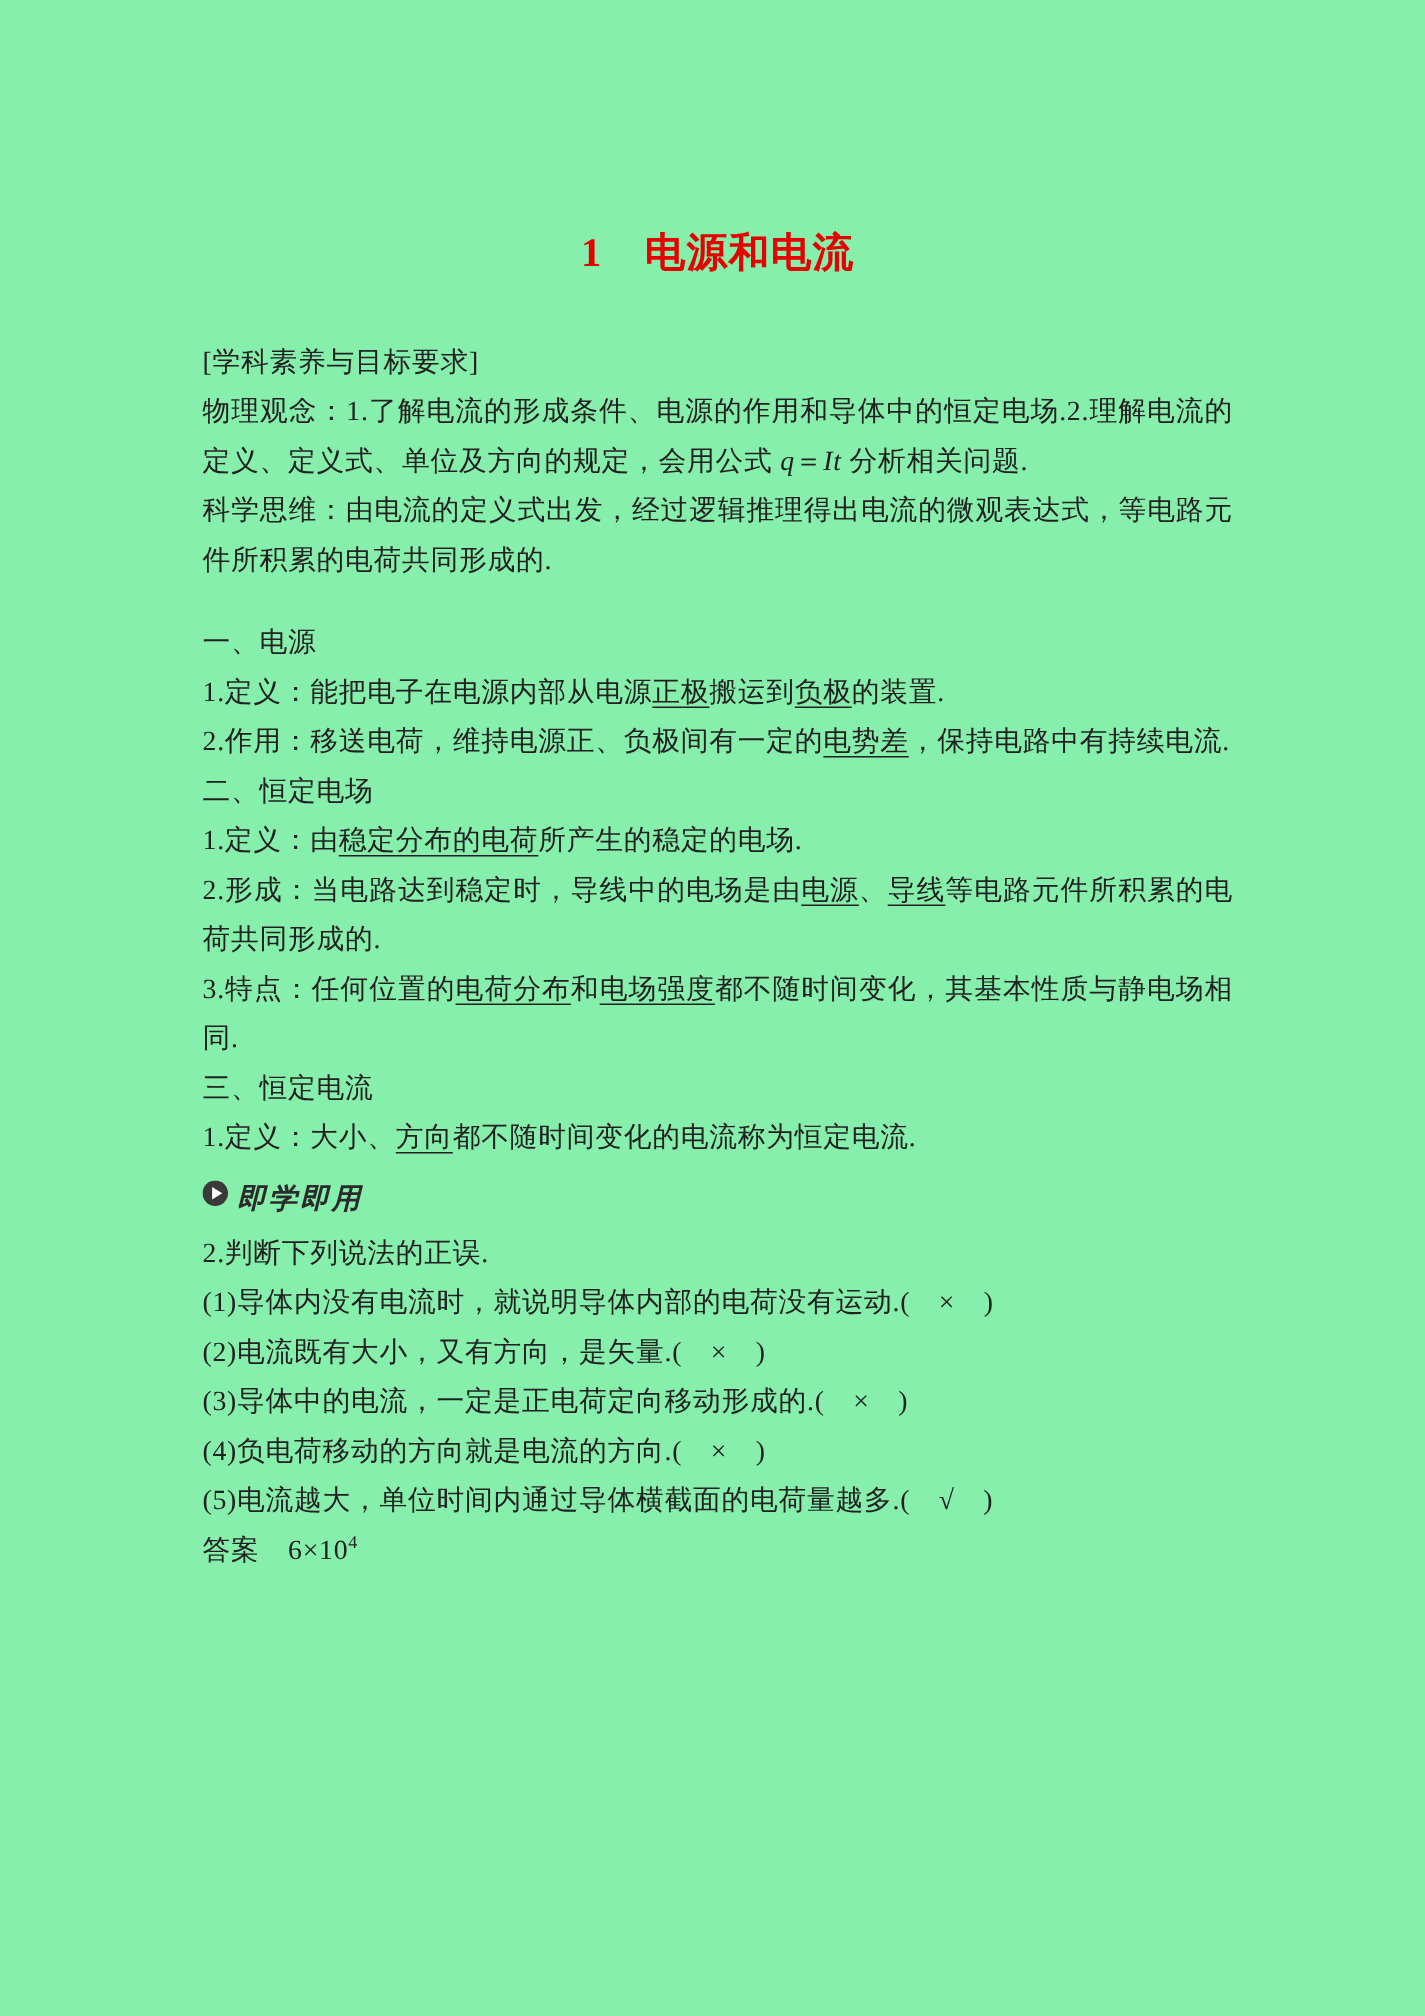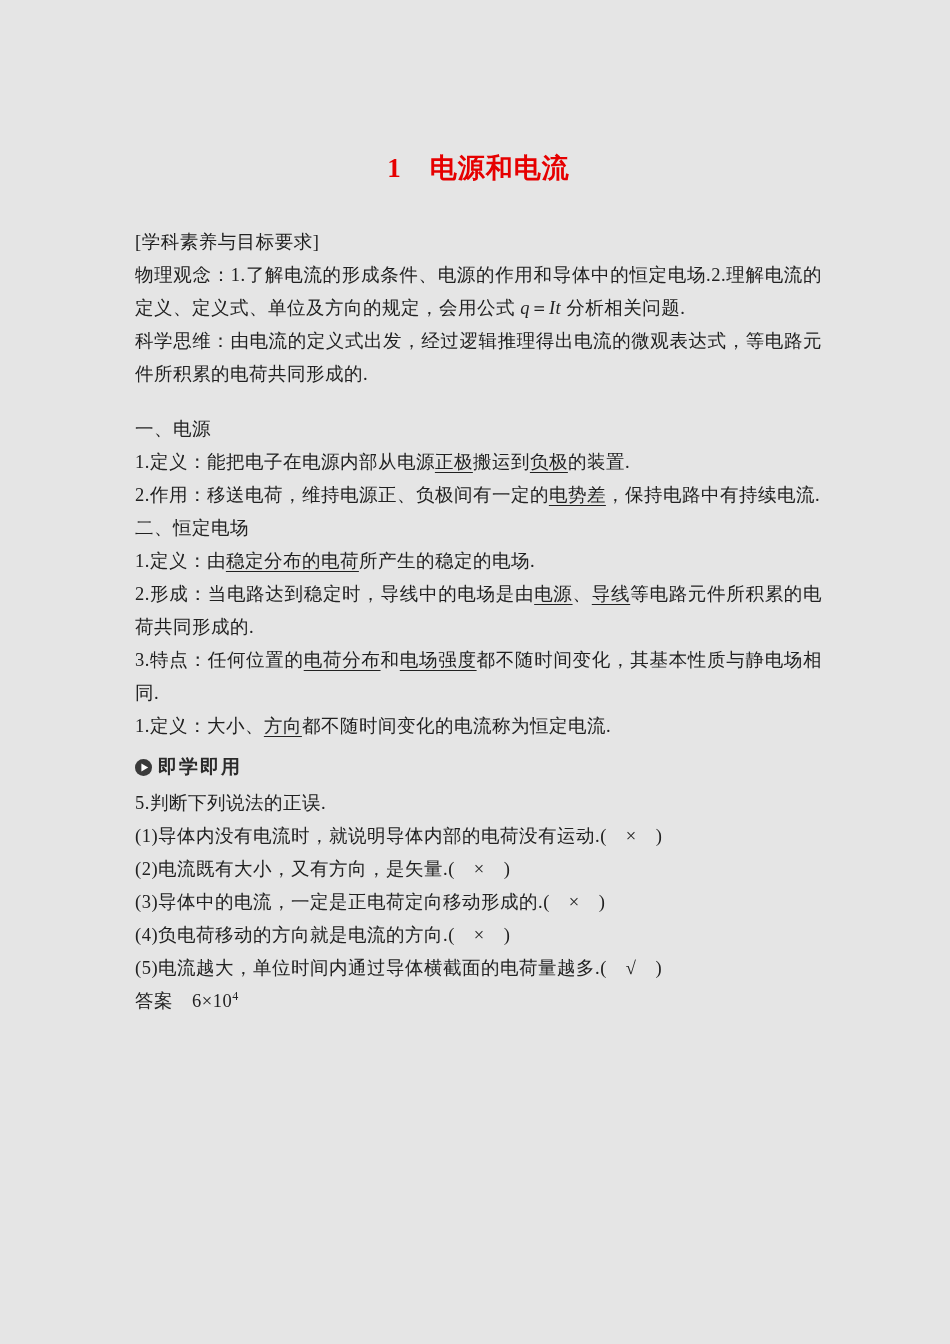--- a/index.html
+++ b/index.html
@@ -1,21 +1,21 @@
 <!DOCTYPE html>
 <html><head>
 <meta charset="utf-8">
 <style>
   html, body { margin: 0; padding: 0; background: #ffffff; }
   .page {
     position: relative;
     width: 950px;
     height: 1344px;
     box-sizing: border-box;
-    background: #e5e5e5;
+    background: #86efac;
     font-family: "Liberation Serif", "DejaVu Serif", serif;
     color: #212121;
     padding: 150px 128px 0 135px;
     overflow: hidden;
   }
   .doc-title {
     font-size: 27px;
     font-weight: bold;
     text-align: center;
     margin: 0 0 40px 0;
@@ -29,24 +29,25 @@
     letter-spacing: 0.5px;
   }
   .line u {
     text-underline-offset: 4px;
     text-decoration-thickness: 1px;
   }
   .line i { font-style: italic; font-family: "Liberation Serif", "DejaVu Serif", serif; }
   .line sup { font-size: 12px; line-height: 0; }
   .icon-heading {
     display: flex;
-    align-items: center;
+    align-items: flex-start;
     gap: 6px;
     margin: 11px 0 7px 0;
     line-height: 26px;
+    font-style: italic;
   }
   .icon-heading-text {
     font-family: "Liberation Sans", "DejaVu Sans", sans-serif;
     font-weight: bold;
     font-size: 19px;
     color: #2b2b2b;
     letter-spacing: 2px;
   }
   .play-icon { display: inline-flex; width: 17px; height: 17px; }
   .spacer { width: 100%; }
@@ -61,31 +62,32 @@
       <p class="line"><span>物理观念：1.了解电流的形成条件、电源的作用和导体中的恒定电场.2.理解电流的定义、定义式、单位及方向的规定，会用公式 </span><i>q</i><span>＝</span><i>It</i><span> 分析相关问题.</span></p>
       <p class="line"><span>科学思维：由电流的定义式出发，经过逻辑推理得出电流的微观表达式，等电路元件所积累的电荷共同形成的.</span></p>
       <div class="spacer" style="height: 22px;"></div>
       <p class="line section"><span>一、电源</span></p>
       <p class="line"><span>1.定义：能把电子在电源内部从电源</span><u>正极</u><span>搬运到</span><u>负极</u><span>的装置.</span></p>
       <p class="line"><span>2.作用：移送电荷，维持电源正、负极间有一定的</span><u>电势差</u><span>，保持电路中有持续电流.</span></p>
       <p class="line section"><span>二、恒定电场</span></p>
       <p class="line"><span>1.定义：由</span><u>稳定分布的电荷</u><span>所产生的稳定的电场.</span></p>
       <p class="line"><span>2.形成：当电路达到稳定时，导线中的电场是由</span><u>电源</u><span>、</span><u>导线</u><span>等电路元件所积累的电荷共同形成的.</span></p>
       <p class="line"><span>3.特点：任何位置的</span><u>电荷分布</u><span>和</span><u>电场强度</u><span>都不随时间变化，其基本性质与静电场相同.</span></p>
+      <p class="line section"><span>三、恒定电流</span></p>
       <p class="line"><span>1.定义：大小、</span><u>方向</u><span>都不随时间变化的电流称为恒定电流.</span></p>
       <div class="icon-heading">
         <span class="play-icon">
           <svg width="17" height="17" viewBox="0 0 17 17">
             <circle cx="8.5" cy="8.5" r="8.5" fill="#3a3a3a"></circle>
             <polygon points="6.4,4.4 13.2,8.5 6.4,12.6" fill="#ffffff"></polygon>
           </svg>
         </span>
         <span class="icon-heading-text">即学即用</span>
       </div>
-      <p class="line"><span>5.判断下列说法的正误.</span></p>
+      <p class="line"><span>2.判断下列说法的正误.</span></p>
       <p class="line"><span>(1)导体内没有电流时，就说明导体内部的电荷没有运动.(　×　)</span></p>
       <p class="line"><span>(2)电流既有大小，又有方向，是矢量.(　×　)</span></p>
       <p class="line"><span>(3)导体中的电流，一定是正电荷定向移动形成的.(　×　)</span></p>
       <p class="line"><span>(4)负电荷移动的方向就是电流的方向.(　×　)</span></p>
       <p class="line"><span>(5)电流越大，单位时间内通过导体横截面的电荷量越多.(　√　)</span></p>
       <p class="line answer"><span>答案　</span><span>6×10</span><sup>4</sup></p>
       <div class="spacer" style="height: 31px;"></div>
     </div>
 </div>
 

